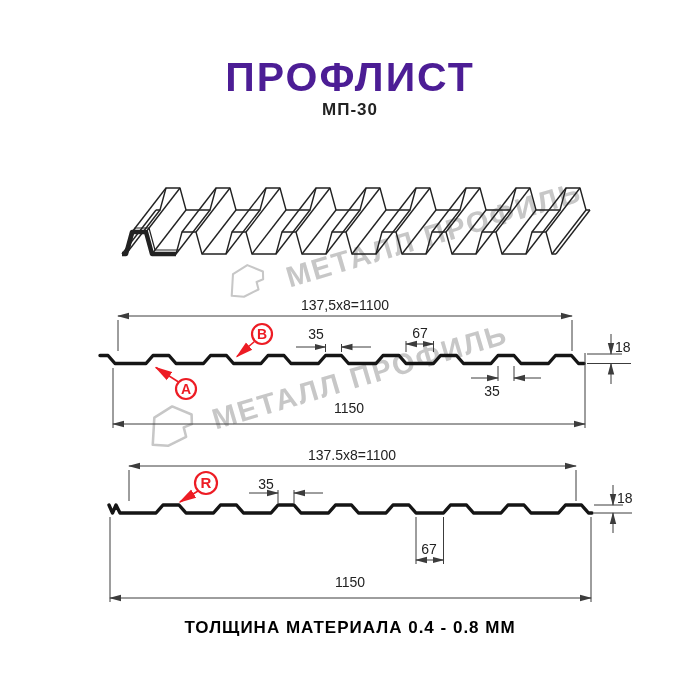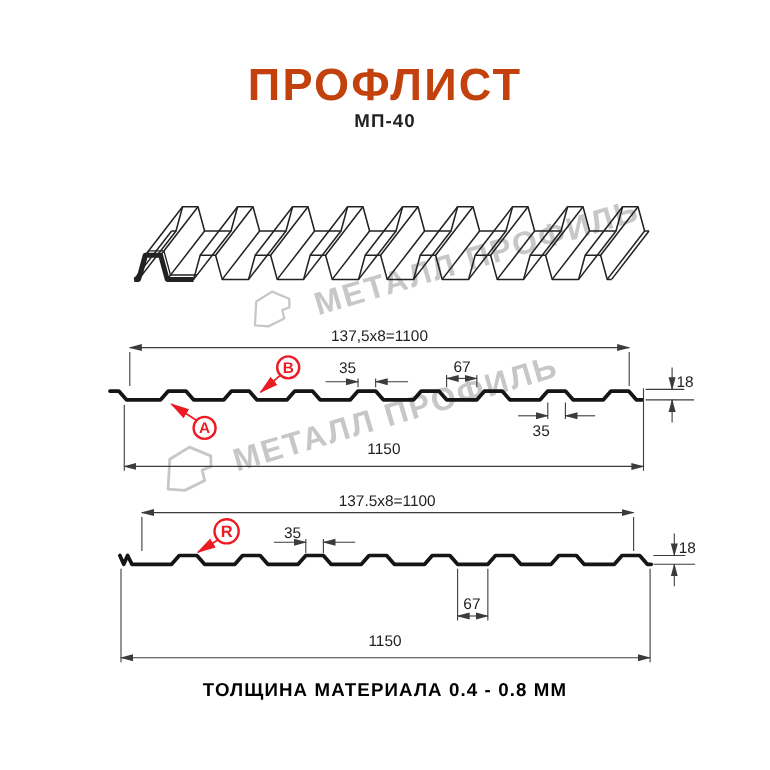--- a/index.html
+++ b/index.html
@@ -1,20 +1,20 @@
 <!DOCTYPE html>
 <html><head>
 <meta charset="utf-8">
 <style>
   html,body{margin:0;padding:0;background:#fff;}
   #stage{position:relative;width:700px;height:700px;background:#ffffff;overflow:hidden;
          font-family:"Liberation Sans",sans-serif;}
   .layer{position:absolute;left:0;top:0;}
   #page-title{position:absolute;left:0;right:0;top:54px;text-align:center;
-      font-size:41px;font-weight:800;letter-spacing:2px;color:#c2410c;}
+      font-size:41px;font-weight:800;letter-spacing:2px;color:#4c1d95;}
   #page-subtitle{position:absolute;left:0;right:0;top:100px;text-align:center;
       font-size:17px;font-weight:600;letter-spacing:1px;color:#222;}
   #footer-note{position:absolute;left:0;right:0;top:618px;text-align:center;
       font-size:17px;font-weight:700;letter-spacing:1px;color:#000000;}
   .wm-text{position:absolute;font-weight:700;font-size:29px;letter-spacing:2px;
       color:#c7c7c7;white-space:nowrap;transform:rotate(-16.5deg);transform-origin:0 50%;
       z-index:2;}
   .wm-logo{position:absolute;z-index:2;transform:rotate(-8deg);}
   #svg-base{z-index:1;}
   #svg-lines{z-index:3;}
@@ -35,21 +35,21 @@
     <path d="M4 36 L9 11 L27 3 L44 13 L43 22 L35 24 L36 33 L18 39 Z" fill="none" stroke="#c7c7c7" stroke-width="2.4" stroke-linejoin="round"></path>
   </svg>
   <div class="wm-text" style="left:287px;top:262px">МЕТАЛЛ ПРОФИЛЬ</div>
 
   <svg class="wm-logo" style="left:146px;top:402px" width="64" height="46" viewBox="0 0 60 42">
     <path d="M4 36 L9 11 L27 3 L44 13 L43 22 L35 24 L36 33 L18 39 Z" fill="none" stroke="#c7c7c7" stroke-width="2.4" stroke-linejoin="round"></path>
   </svg>
   <div class="wm-text" style="left:213px;top:404px">МЕТАЛЛ ПРОФИЛЬ</div>
 
   <div id="page-title">ПРОФЛИСТ</div>
-  <div id="page-subtitle">МП-40</div>
+  <div id="page-subtitle">МП-30</div>
   <div id="footer-note">ТОЛЩИНА МАТЕРИАЛА 0.4 - 0.8 ММ</div>
 
   <svg id="svg-lines" class="layer" width="700" height="700">
     <defs>
       <marker id="ad" orient="auto-start-reverse" markerWidth="12" markerHeight="8" refX="11" refY="4">
         <path d="M12,4 L0,0.8 L0,7.2 Z" fill="#3c3c3c"></path>
       </marker>
       <marker id="ra" orient="auto-start-reverse" markerWidth="11" markerHeight="8" refX="10" refY="4">
         <path d="M11,4 L0,1 L0,7 Z" fill="#ed1c24"></path>
       </marker>

